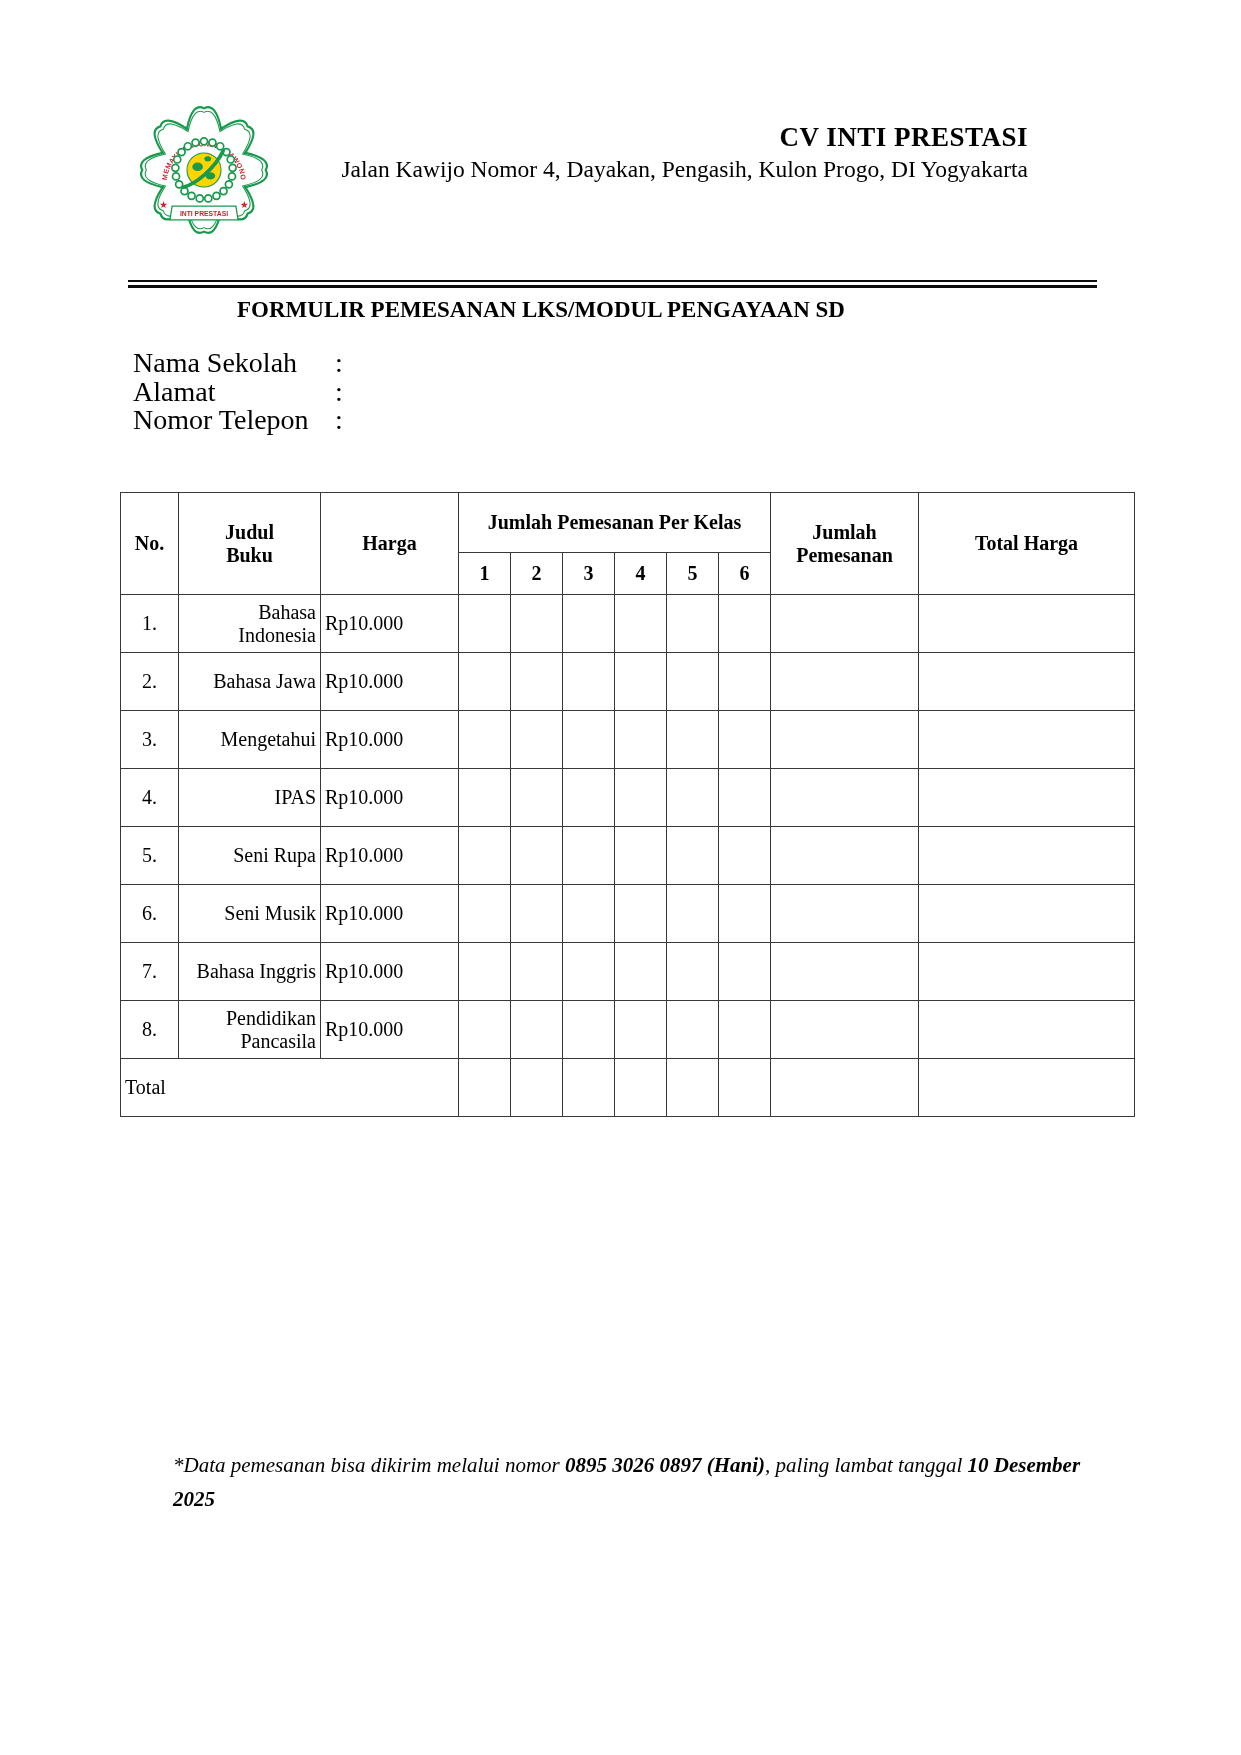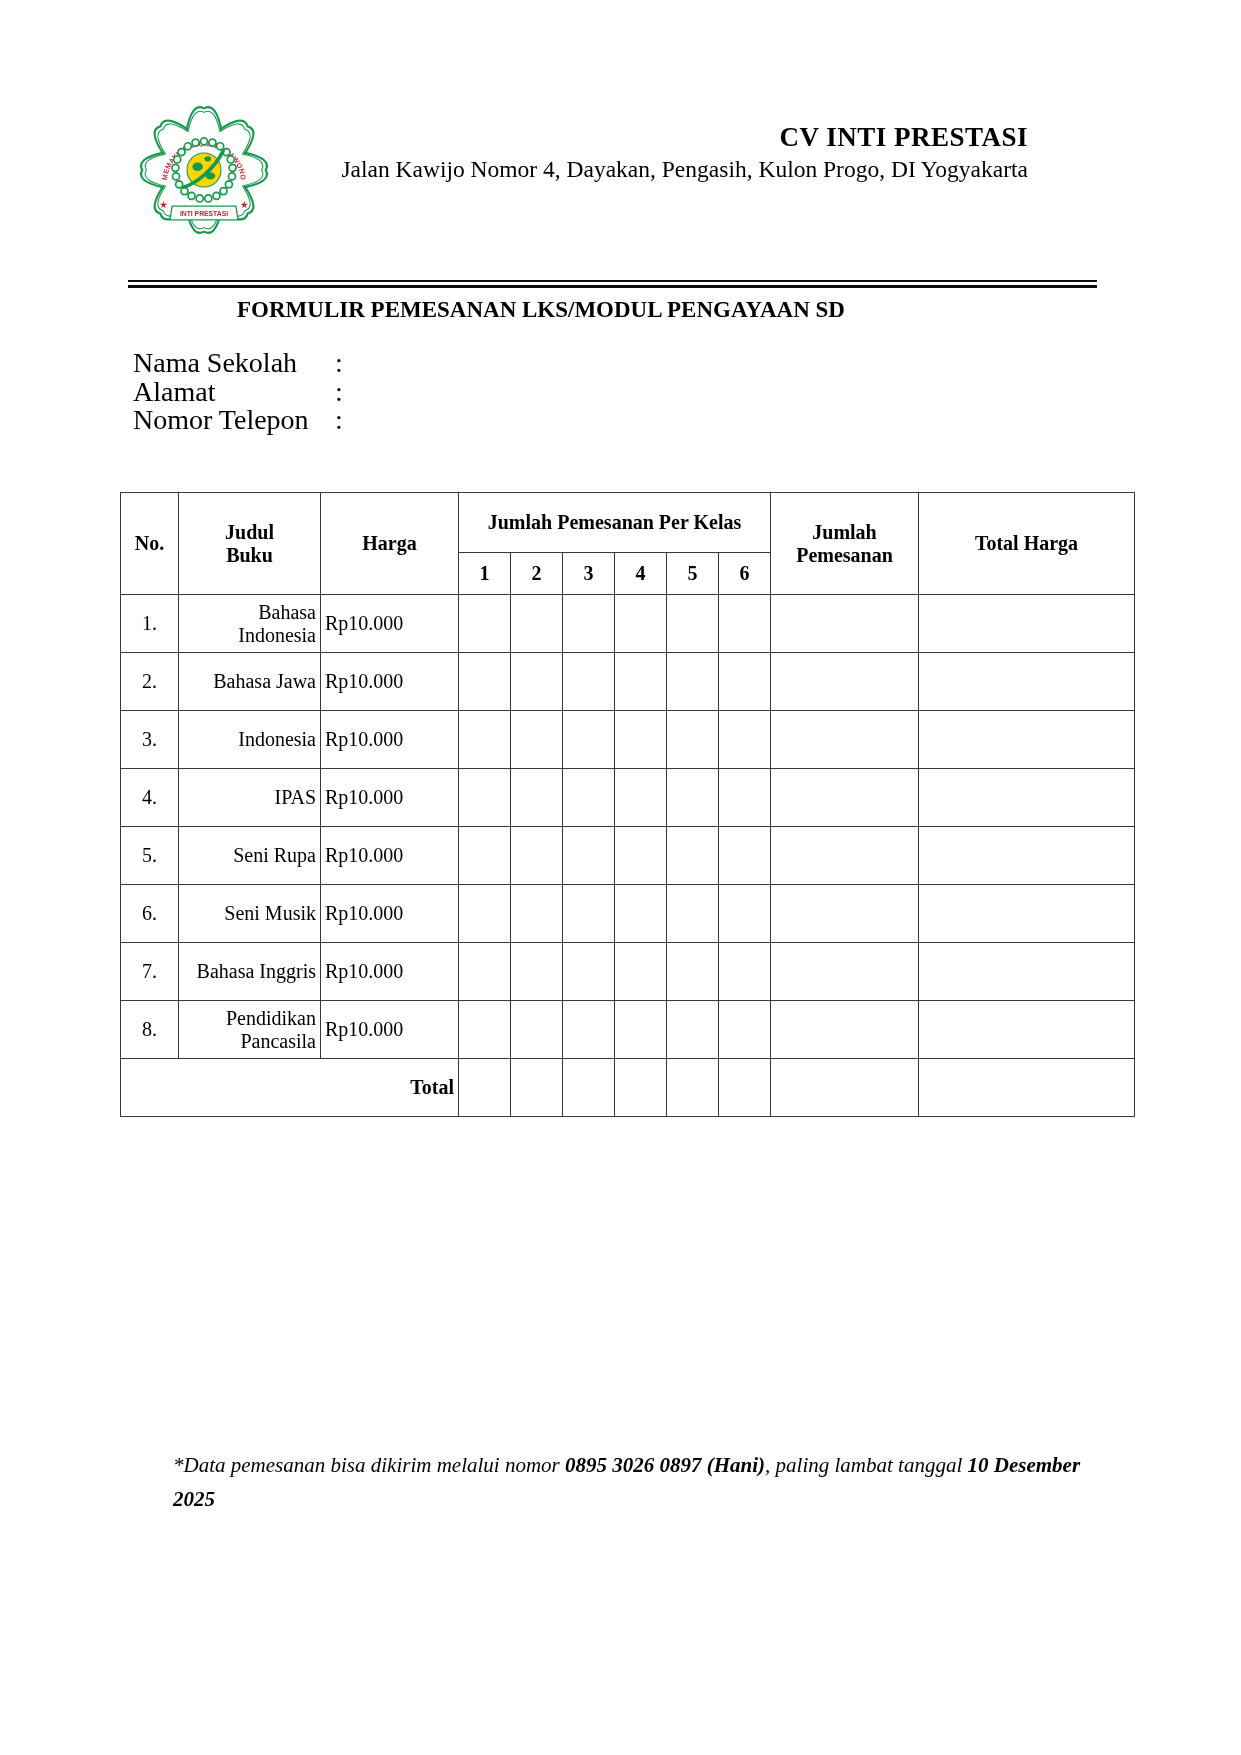--- a/index.html
+++ b/index.html
@@ -53,21 +53,21 @@
     vertical-align:middle;
   }
   table.order th { font-weight:bold; text-align:center; }
   tr.hdr-main { height:60px; }
   tr.hdr-sub  { height:42px; }
   tbody.rows tr { height:58px; }
   tbody.totalrow tr { height:58px; }
   td.c-no { text-align:center; }
   td.c-judul { text-align:right; padding-left:11px; }
   td.c-harga { text-align:left; padding-left:15px; }
-  td.c-total-label { text-align:right; font-weight:bold; }
+  td.c-total-label { text-align:left; font-weight:normal; }
   .pre { white-space:pre-line; }
 
   
   .signature { position:absolute; left:780px; top:1158px; font-size:23px; line-height:32px; }
   .sig-place { margin-bottom:38px; }
   .sig-name { margin-top:72px; }
 
   
   .footnote {
     position:absolute; left:133px; top:1448px; width:940px;
@@ -219,21 +219,21 @@
       <td></td>
       <td></td>
       <td></td>
       <td></td>
       <td></td>
       <td></td>
     </tr>
 
     <tr>
       <td class="c-no">3.</td>
-      <td class="c-judul">Indonesia</td>
+      <td class="c-judul">Mengetahui</td>
       <td class="c-harga">Rp10.000</td>
       <td></td>
       <td></td>
       <td></td>
       <td></td>
       <td></td>
       <td></td>
       <td></td>
       <td></td>
     </tr>

